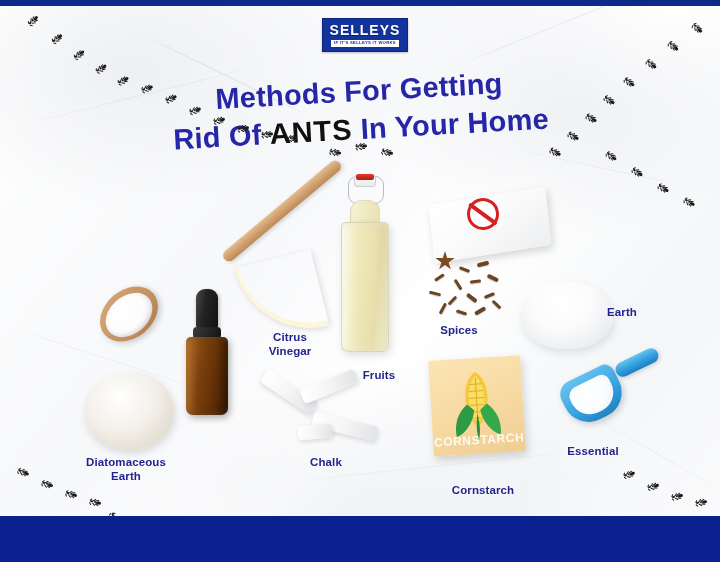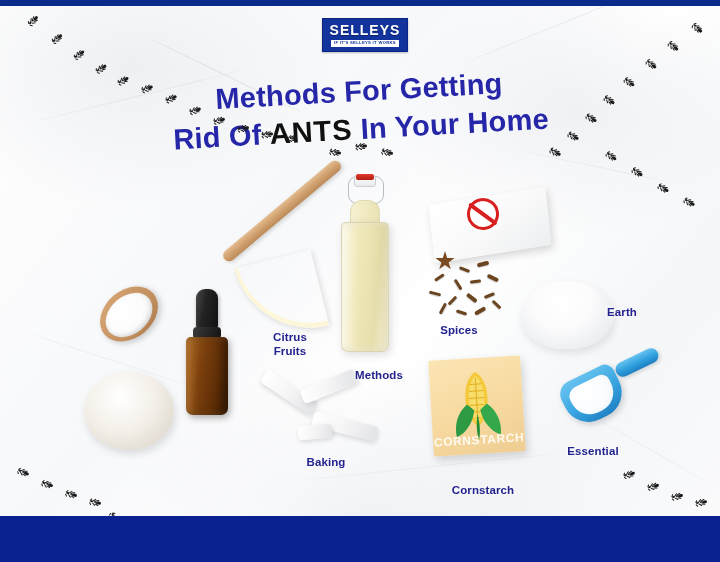--- a/index.html
+++ b/index.html
@@ -429,24 +429,26 @@
     </svg>
     <div class="corn-text">CORNSTARCH</div>
   </div>
 
   <div>
     <div class="scoop-handle" style="left:614px; top:355px;"></div>
     <div class="scoop-bowl" style="left:563px; top:372px;"></div>
     <div class="scoop-powder" style="left:571px; top:380px;"></div>
   </div>
 
+  <div class="label" style="left:62px;  top:455px; width:128px;">Diatomaceous
+Earth</div>
   <div class="label" style="left:257px; top:330px; width:66px;">Citrus
-Fruits</div>
-  <div class="label" style="left:298px; top:455px; width:56px;">Baking</div>
-  <div class="label" style="left:348px; top:368px; width:62px;">Methods</div>
+Vinegar</div>
+  <div class="label" style="left:298px; top:455px; width:56px;">Chalk</div>
+  <div class="label" style="left:348px; top:368px; width:62px;">Fruits</div>
   <div class="label" style="left:431px; top:323px; width:56px;">Spices</div>
   <div class="label" style="left:600px; top:305px; width:44px;">Earth</div>
   <div class="label" style="left:438px; top:483px; width:90px;">Cornstarch</div>
   <div class="label" style="left:548px; top:444px; width:90px;">Essential</div>
 
   <div id="ant-layer">
       <div class="ant" style="left: 28px; top: 18px; width: 11px; height: 5px; transform: rotate(-45deg);">
         <div class="body seg-a"></div>
         <div class="body seg-b"></div>
         <div class="body seg-c"></div>

